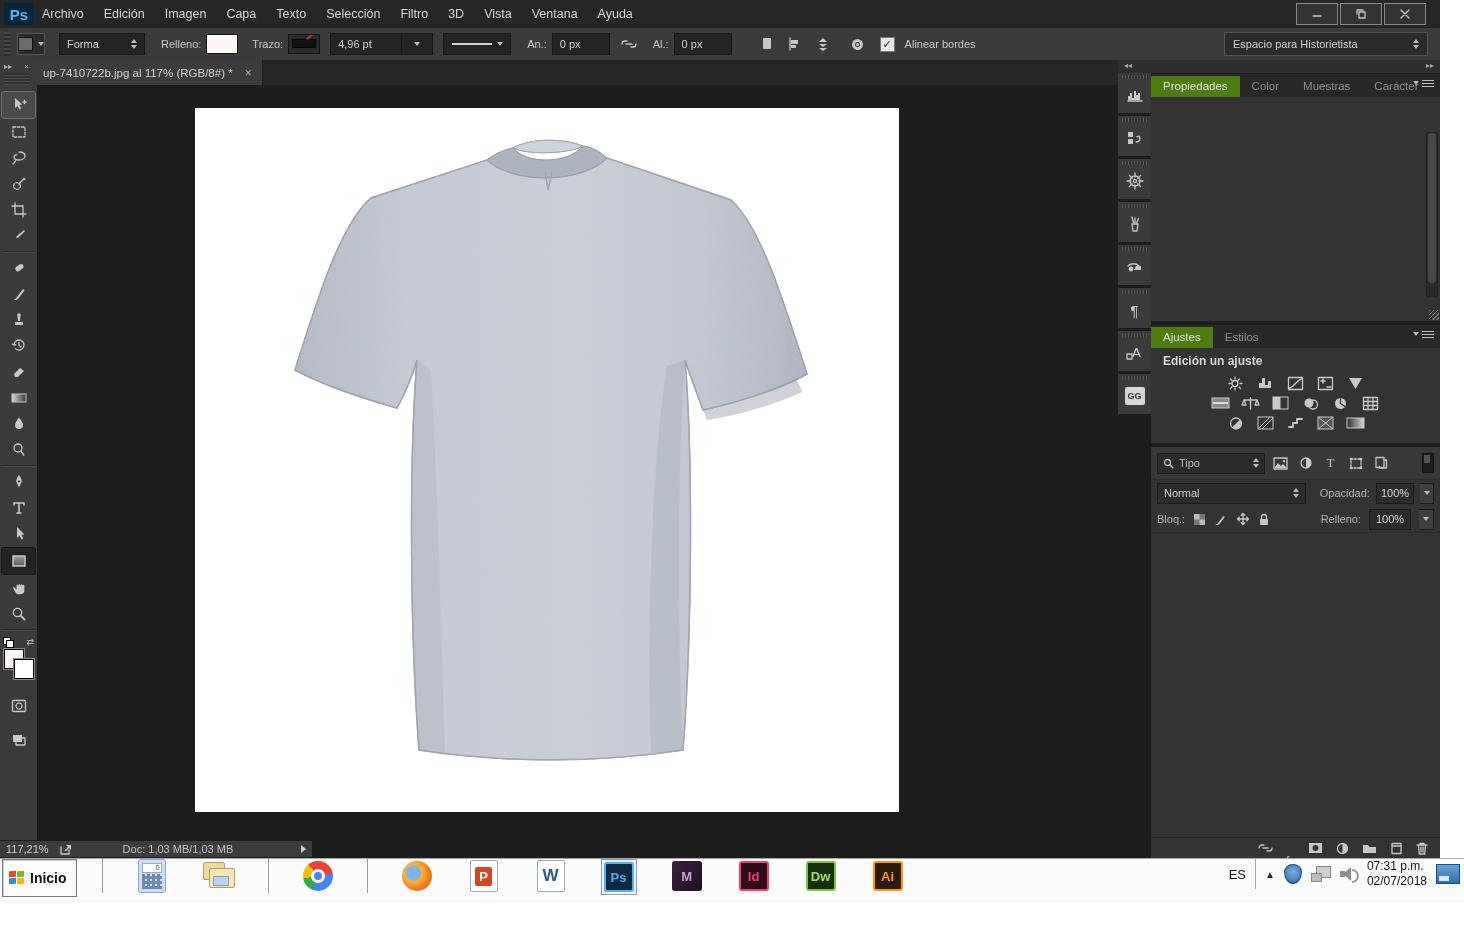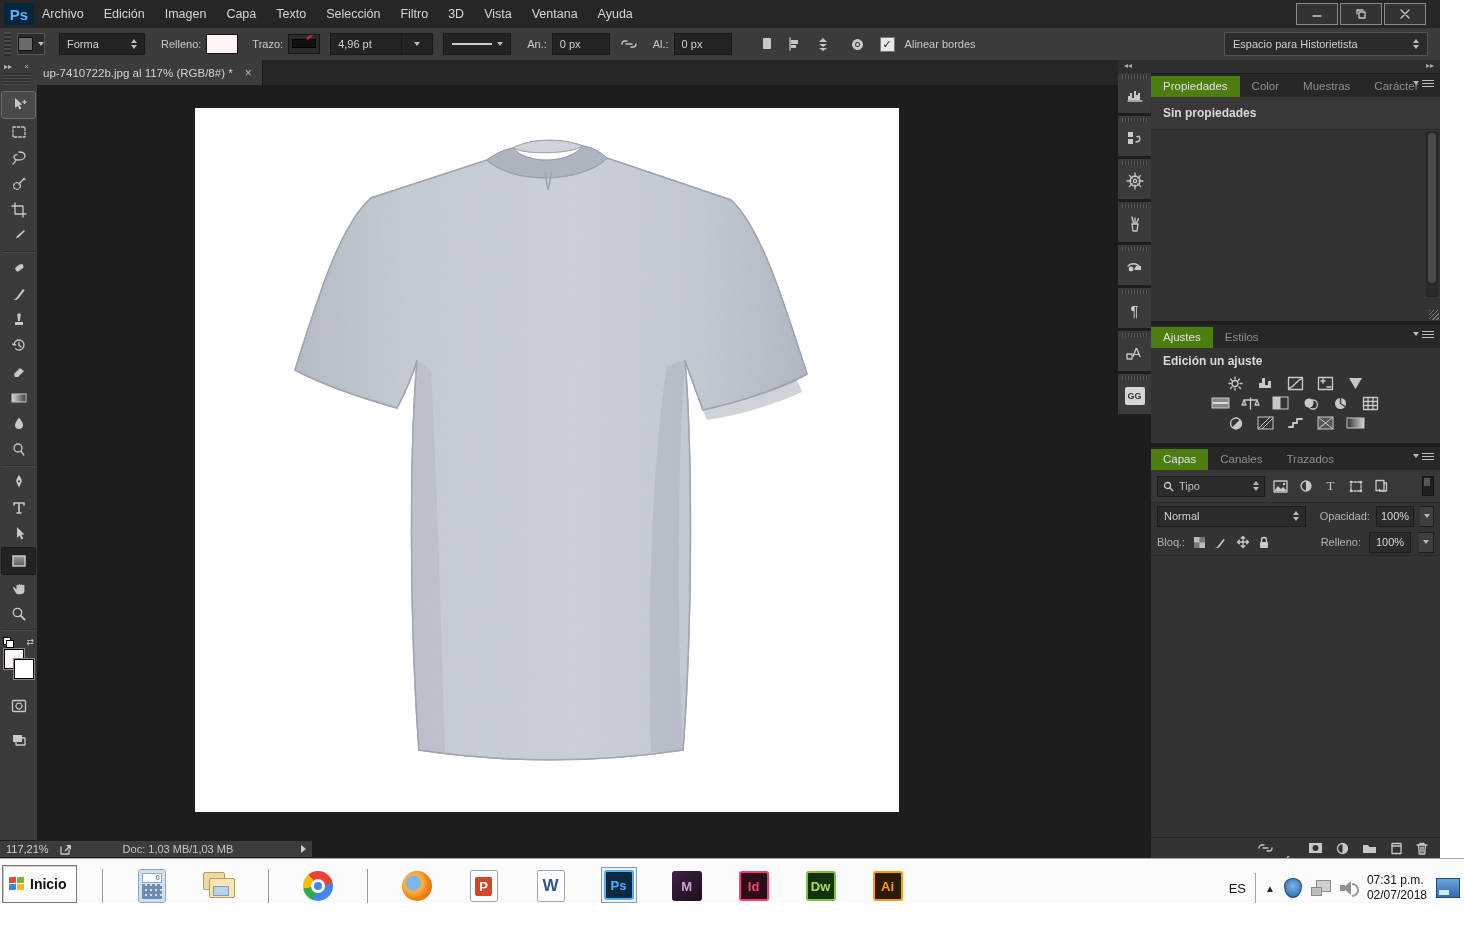--- a/index.html
+++ b/index.html
@@ -120,21 +120,21 @@
   .lyr-list{position:absolute;left:0;top:79px;right:0;bottom:20px;background:#2e2e2e;}
   .lyr-row{height:36px;background:#4e5c6e;display:flex;align-items:center;border-bottom:1px solid #262626;}
   .eyebox{width:30px;height:36px;border-right:1px solid #3a4450;display:flex;align-items:center;justify-content:center;}
   .thumb{width:30px;height:30px;background:#fff;border:2px solid #0a0a0a;margin-left:8px;display:flex;align-items:center;justify-content:center;}
   .lyr-name{margin-left:12px;font-style:italic;color:#e4e4e4;font-size:11.5px;}
   .lyr-lockbadge{margin-left:auto;margin-right:12px;}
   .lyr-footer{position:absolute;left:0;bottom:0;right:0;height:20px;background:#333;border-top:1px solid #262626;display:flex;align-items:center;justify-content:flex-end;gap:13px;padding:0 12px;}
   .lyr-footer .fb{color:#b5b5b5;display:flex;align-items:center;font-size:10px;}
 
   
-  .taskbar{left:0;top:858px;width:1464px;height:44px;background:#fbfbfb;border-top:1px solid #a8a8a8;display:flex;align-items:flex-end;color:#111;gap:19px;}
+  .taskbar{left:0;top:858px;width:1464px;height:44px;background:#fbfbfb;border-top:1px solid #a8a8a8;display:flex;align-items:flex-start;color:#111;gap:19px;}
   .startbtn{margin-left:2px;height:36px;border:1px solid #7a7a7a;background:#fdfdfd;box-shadow:1px 1px 0 #ccc inset;display:flex;align-items:center;gap:5px;padding:0 9px 0 6px;}
   .startbtn .label{font-size:14px;font-weight:bold;color:#111;}
   .winflag{position:relative;width:16px;height:14px;}
   .winflag i{position:absolute;width:7px;height:6px;}
   .winflag .r{left:0;top:0;background:#e8482c;transform:skewY(-6deg);}
   .winflag .g{left:8px;top:0;background:#7db72f;transform:skewY(-6deg);}
   .winflag .b{left:0;top:7px;background:#2f8cd8;transform:skewY(-6deg);}
   .winflag .y{left:8px;top:7px;background:#f5b516;transform:skewY(-6deg);}
   .tsep2{width:1px;height:34px;background:#9a9a9a;margin:0 6px;}
   .appico{width:34px;height:34px;margin:0 7px;display:flex;align-items:center;justify-content:center;position:relative;}
@@ -596,21 +596,20 @@
           <div class="ptabs">
             <span class="ptab on">Propiedades</span>
             <span class="ptab">Color</span>
             <span class="ptab">Muestras</span>
             <span class="ptab">Carácter</span>
             <span class="pmenu">
                 <span class="darr" style="margin-left:0;"></span>
                 <span class="lines"></span>
               </span>
           </div>
-          <div class="props-head">Sin propiedades</div>
           <div class="props-body">
             <div class="vscroll">
                 <span class="vthumb"></span>
               </div>
           </div>
           <span class="gripc"></span>
         </div>
 
         <div class="panel panel-adjust">
           <div class="ptabs">
@@ -722,29 +721,20 @@
                       <stop offset="1" stop-color="#d8d8d8"></stop>
                     </linearGradient>
                   </defs>
                   <rect x="1" y="2" width="17" height="10" fill="url(#selg)" stroke="#c8c8c8"></rect>
                 </svg>
               </span>
           </div>
         </div>
 
         <div class="panel panel-layers">
-          <div class="ptabs">
-            <span class="ptab on">Capas</span>
-            <span class="ptab">Canales</span>
-            <span class="ptab">Trazados</span>
-            <span class="pmenu">
-                <span class="darr" style="margin-left:0;"></span>
-                <span class="lines"></span>
-              </span>
-          </div>
           <div class="lyr-filter">
             <div class="searchbox">
               <svg class="ico" width="11" height="11">
                   <circle cx="4.5" cy="4.5" r="3"></circle>
                   <path d="M6.8,6.8 l3,3"></path>
                 </svg>
               <span>Tipo</span>
               <span class="updown" style="margin-left:auto;">
                   <span class="uarr"></span>
                   <span class="darr" style="margin-left:0;"></span>

